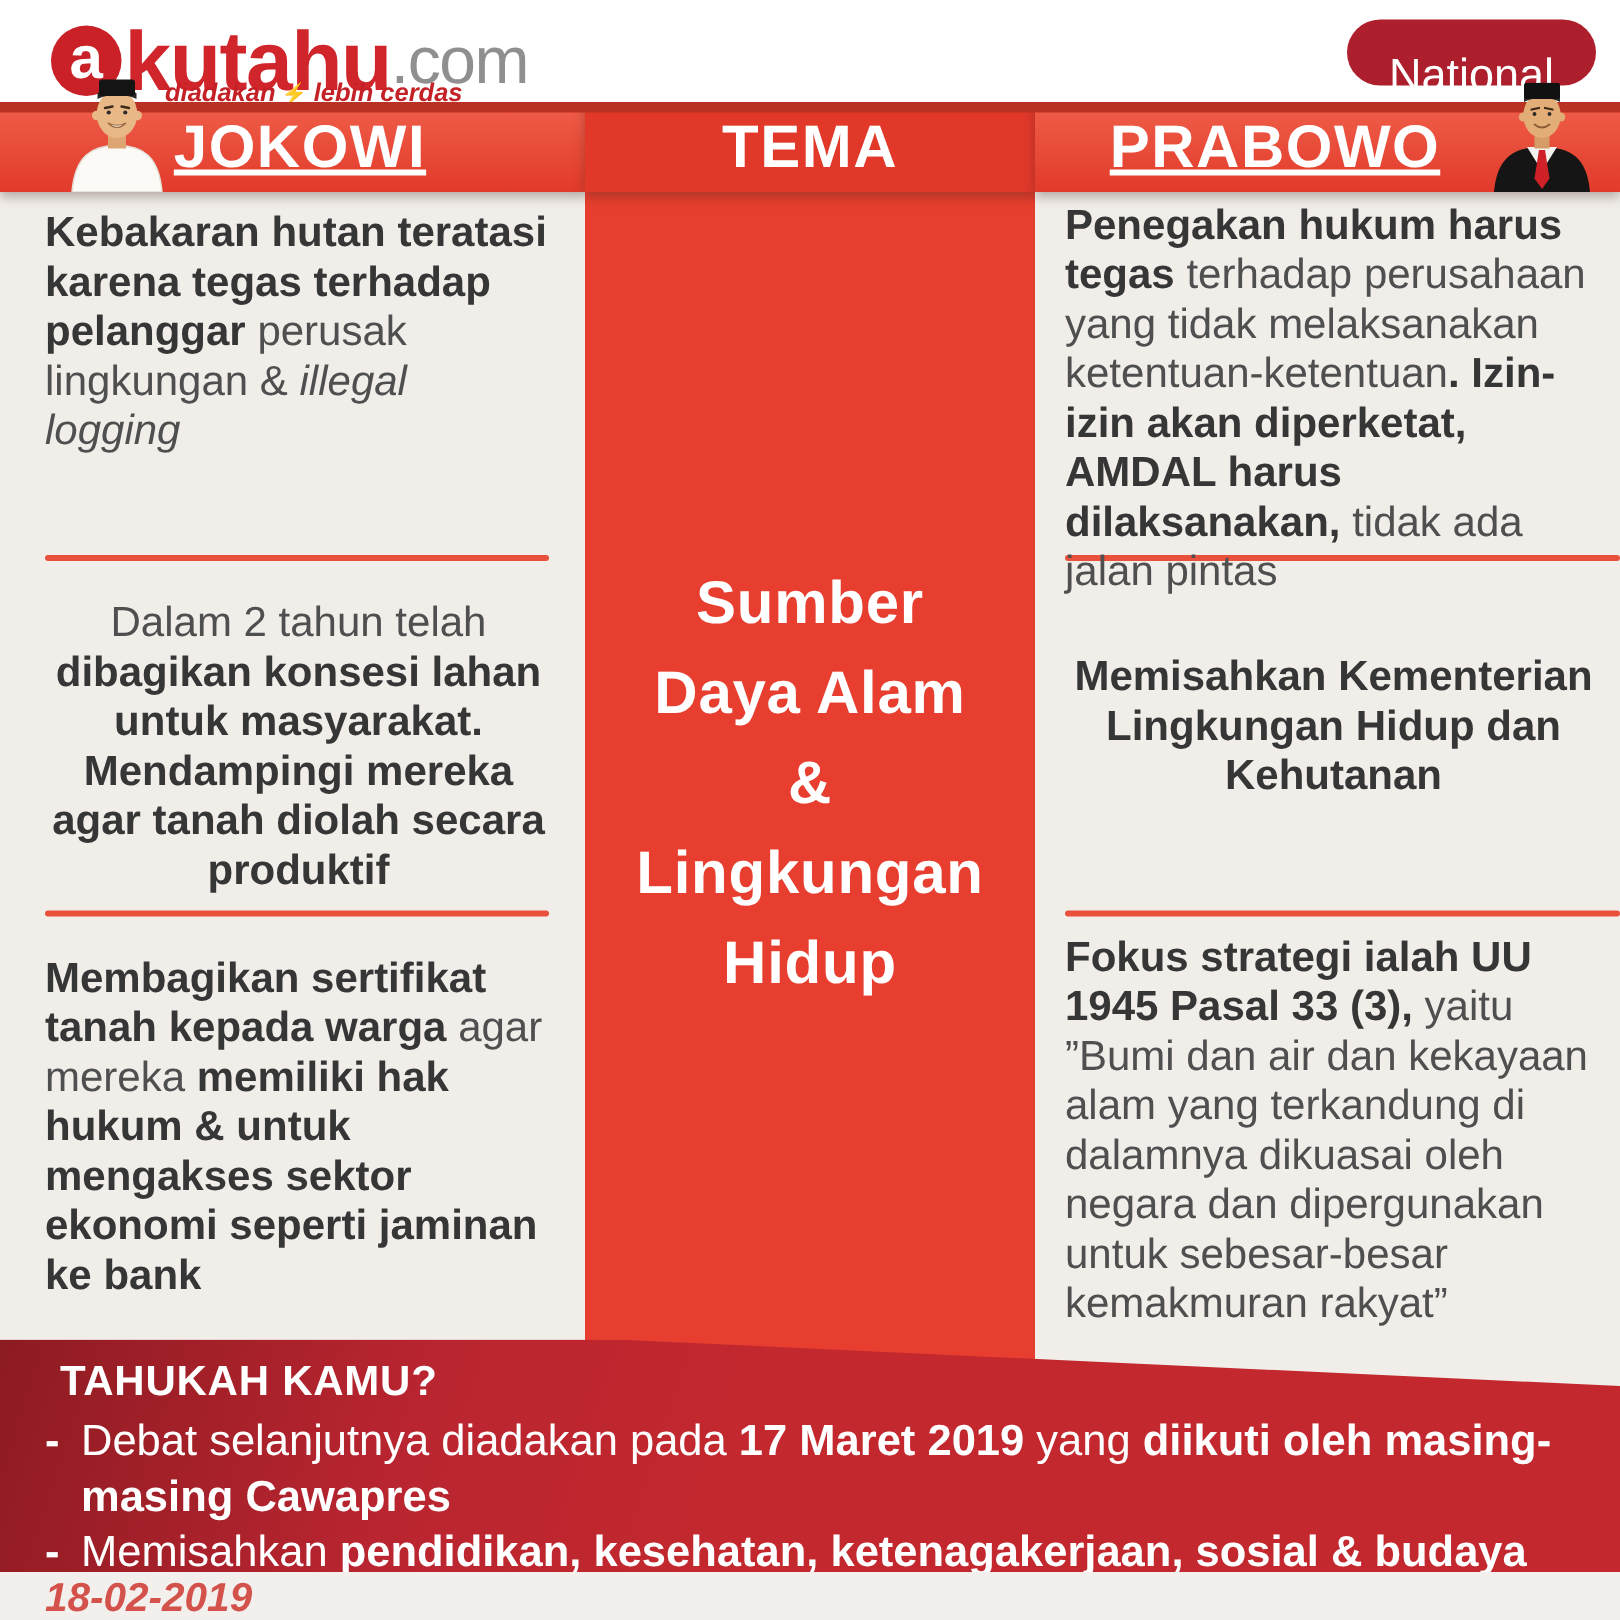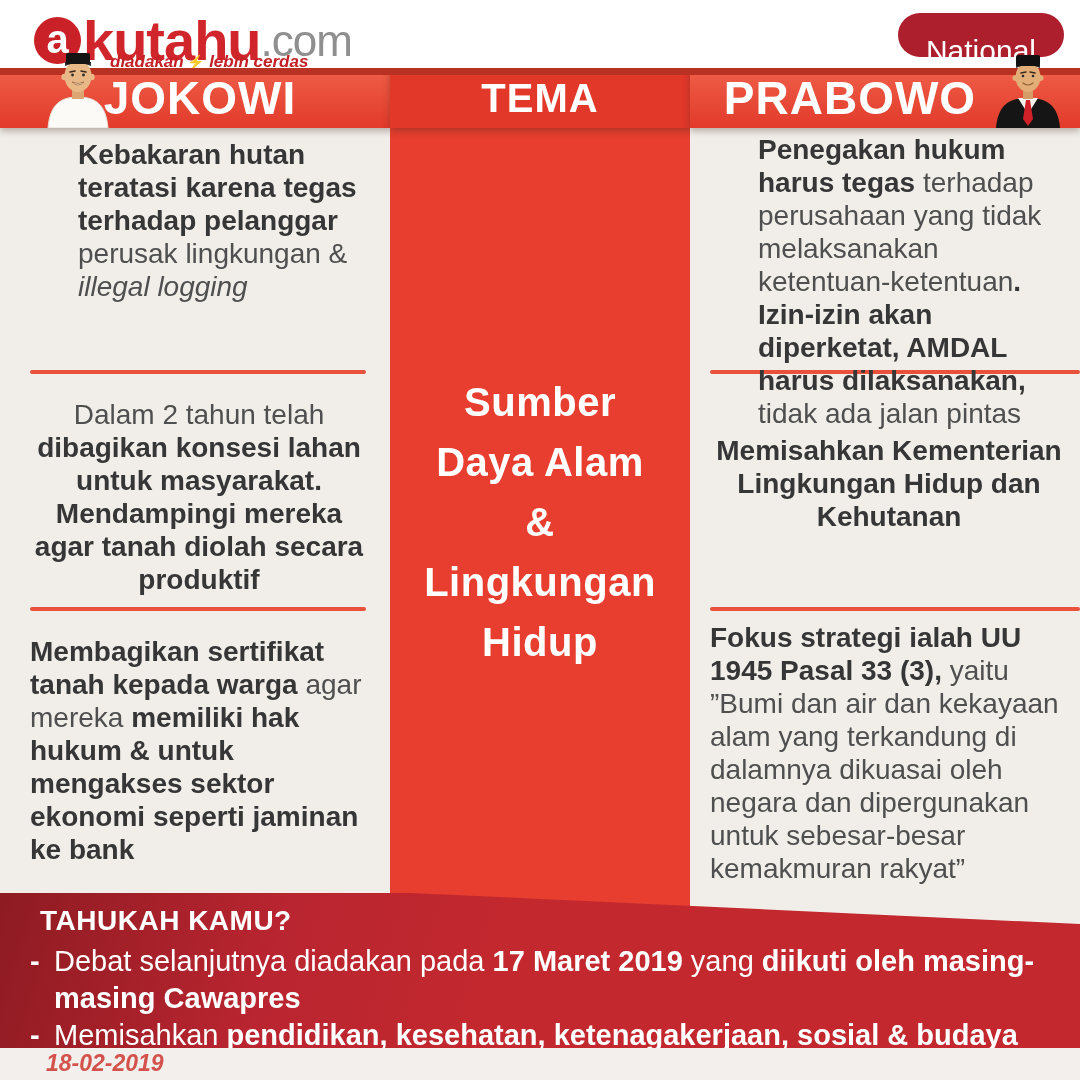--- a/index.html
+++ b/index.html
@@ -19,33 +19,33 @@
   .tagline { position:absolute; left:76px; top:44px; display:flex; align-items:center; gap:4px;
              color:#c42127; font-size:17px; font-weight:700; font-style:italic; white-space:nowrap; }
   .tagline .bolt { font-style:normal; font-size:14px; }
   .badge { position:absolute; right:16px; top:13px; height:44px; padding:16px 28px; background:#ae1f2d;
            border-radius:24px; color:#fff; font-size:30px; line-height:44px; z-index:3; cursor:pointer; }
 
   
   .strip { position:absolute; left:0; top:68px; width:1080px; height:7px; background:#b93122; z-index:4; }
   .band { height:60px; display:flex; align-items:center; justify-content:center;
           color:#fff; font-weight:700; box-shadow:0 3px 7px rgba(70,40,30,.35); position:relative; z-index:3; }
-  .band-side { background:linear-gradient(180deg,#ef5f49 0%,#e23a2b 100%); font-size:46px; letter-spacing:1px; }
+  .band-side { background:linear-gradient(180deg,#ef5f49 0%,#e23a2b 100%); font-size:40px; letter-spacing:1px;text-decoration:underline; }
   .band-mid  { background:#e1382a; font-size:40px; letter-spacing:1px; }
 
   
   .col { position:absolute; top:68px; z-index:1; }
   .col-left  { left:0;    width:390px; height:980px; background:#f1eeea; }
   .col-mid   { left:390px; width:300px; height:848px; background:#e73e2f; display:flex; flex-direction:column; }
   .col-right { left:690px; width:390px; height:980px; background:#f1eeea; }
 
   .point { font-size:28px; line-height:33px; color:#4f4f4f; }
   .col-left  .point { padding:10px 22px 0 30px; }
   .col-right .point { padding:5px 12px 0 20px; }
-  .p1 { height:242px;margin-left:48px; }
+  .p1 { height:242px; }
   .p2 { height:233px;text-align:center; }
   .col-left  .p2 { padding-top:24px; }
   .col-right .p2 { padding-top:60px; }
   .col-left  .p3 { padding-top:24px; }
   .col-right .p3 { padding-top:10px; }
   .divider { height:4px; background:#e9513c; border-radius:2px; }
   .col-left  .divider { margin:0 24px 0 30px; }
   .col-right .divider { margin:0 0 0 20px; }
   .seg-b { font-weight:700; }
   .col .seg-b { color:#363636; }
@@ -64,21 +64,21 @@
   .bottom-band { position:absolute; left:0; top:893px; width:1080px; height:155px; z-index:6;
                  background:linear-gradient(108deg,#8e1b22 0%,#b92530 26%,#c2282e 45%);
                  clip-path:polygon(0 0, 38% 0, 100% 20%, 100% 100%, 0 100%);
                  color:#fff; padding:12px 30px 0 30px; }
   .bb-title { font-size:28px; font-weight:700; letter-spacing:0.5px; margin-bottom:6px; padding-left:10px; }
   .bullet { display:flex; font-size:29px; line-height:37px; max-width:1010px; }
   .bullet .dash { width:24px; font-weight:700; flex:none; }
 
   
   .footer { position:absolute; left:0; top:1048px; width:1080px; height:32px; background:#f2efec; z-index:7; }
-  .date { position:absolute; left:46px; top:2px; color:#d4524c; font-size:23px; font-style:italic; font-weight:700; }
+  .date { position:absolute; left:30px; top:2px; color:#d4524c; font-size:27px; font-style:italic; font-weight:700; }
 </style>
 </head>
 <body>
 
 <div class="page">
 
   <div class="topbar">
     <div class="logo">
       <div class="logo-row">
         <div class="logo-a">a</div>

